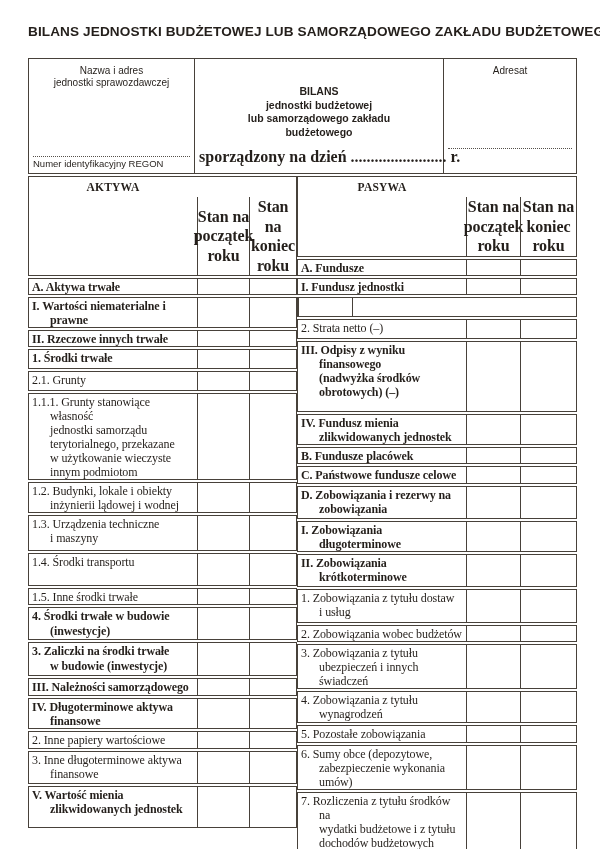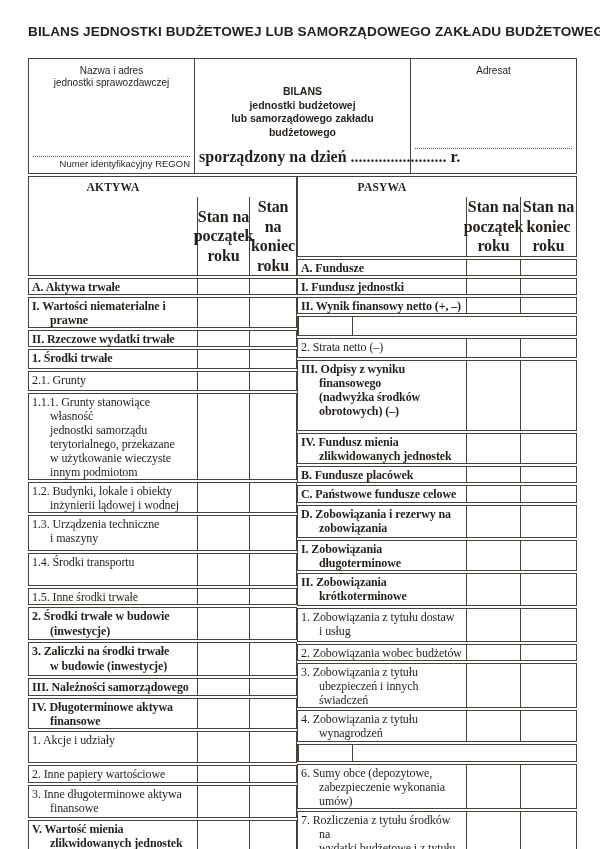--- a/index.html
+++ b/index.html
@@ -24,26 +24,26 @@
   .header-box{
     width:549px;height:116px;
     border:1px solid var(--bc);
     display:flex;
     font-family:"Liberation Sans", sans-serif;
     font-size:10px;line-height:1.2;
     margin-bottom:2px;
   }
   .hcell{display:flex;flex-direction:column;padding:4px;}
   .hcell.c-left{width:165px;gap:47px;}
-  .hcell.c-mid{width:217px;border-left:1px solid var(--bc);border-right:1px solid var(--bc);}
+  .hcell.c-mid{width:250px;border-left:1px solid var(--bc);border-right:1px solid var(--bc);}
   .hcell.c-right{flex:1;}
   .hlabel{text-align:center;white-space:pre-line;padding-top:2px;}
   .fill-bottom{margin-top:auto;}
   .dotted-line{border-bottom:1px dotted #55504a;height:10px;}
-  .sub{font-size:9.5px;text-align:right;padding-top:1px;}
+  .sub{font-size:9.5px;text-align:left;padding-top:1px;}
   .form-title{
     margin-top:22px;text-align:center;font-weight:bold;
     font-size:10.5px;line-height:1.3;white-space:pre-line;
   }
   .prepared{
     margin-top:auto;font-weight:bold;font-size:16px;
     padding-bottom:3px;white-space:nowrap;font-family:Liberation Serif, serif;
   }
   .addr-line{margin-top:62px;}
 
@@ -127,21 +127,21 @@
           <div class="desc">A. Aktywa trwałe</div>
           <div class="val v1"></div>
           <div class="val v2"></div>
         </div>
       <div class="row b" style="min-height:15px">
           <div class="desc">I. Wartości niematerialne i prawne</div>
           <div class="val v1"></div>
           <div class="val v2"></div>
         </div>
       <div class="row b" style="min-height:16px">
-          <div class="desc">II. Rzeczowe wydatki trwałe</div>
+          <div class="desc">II. Rzeczowe innych trwałe</div>
           <div class="val v1"></div>
           <div class="val v2"></div>
         </div>
       <div class="row b" style="min-height:20px">
           <div class="desc">1. Środki trwałe</div>
           <div class="val v1"></div>
           <div class="val v2"></div>
         </div>
       <div class="row" style="min-height:20px">
           <div class="desc">2.1. Grunty</div>
@@ -173,44 +173,39 @@
           <div class="desc">1.4. Środki transportu</div>
           <div class="val v1"></div>
           <div class="val v2"></div>
         </div>
       <div class="row" style="min-height:15px">
           <div class="desc">1.5. Inne środki trwałe</div>
           <div class="val v1"></div>
           <div class="val v2"></div>
         </div>
       <div class="row b" style="min-height:33px">
-          <div class="desc">2. Środki trwałe w budowie
+          <div class="desc">4. Środki trwałe w budowie
 (inwestycje)</div>
           <div class="val v1"></div>
           <div class="val v2"></div>
         </div>
       <div class="row b" style="min-height:34px">
           <div class="desc">3. Zaliczki na środki trwałe
 w budowie (inwestycje)</div>
           <div class="val v1"></div>
           <div class="val v2"></div>
         </div>
       <div class="row b" style="min-height:16px">
           <div class="desc">III. Należności samorządowego</div>
           <div class="val v1"></div>
           <div class="val v2"></div>
         </div>
       <div class="row b" style="min-height:31px">
           <div class="desc">IV. Długoterminowe aktywa
 finansowe</div>
-          <div class="val v1"></div>
-          <div class="val v2"></div>
-        </div>
-      <div class="row" style="min-height:32px">
-          <div class="desc">1. Akcje i udziały</div>
           <div class="val v1"></div>
           <div class="val v2"></div>
         </div>
       <div class="row" style="min-height:18px">
           <div class="desc">2. Inne papiery wartościowe</div>
           <div class="val v1"></div>
           <div class="val v2"></div>
         </div>
       <div class="row" style="min-height:33px">
           <div class="desc">3. Inne długoterminowe aktywa
@@ -240,25 +235,20 @@
       <div class="row b" style="min-height:15px">
           <div class="desc">A. Fundusze</div>
           <div class="val v1"></div>
           <div class="val v2"></div>
         </div>
       <div class="row b" style="min-height:15px">
           <div class="desc">I. Fundusz jednostki</div>
           <div class="val v1"></div>
           <div class="val v2"></div>
         </div>
-      <div class="row b" style="min-height:16px">
-          <div class="desc">II. Wynik finansowy netto (+, –)</div>
-          <div class="val v1"></div>
-          <div class="val v2"></div>
-        </div>
       <div class="row" style="min-height:20px">
           <div class="val v1"></div>
           <div class="val v2"></div>
         </div>
       <div class="row" style="min-height:20px">
           <div class="desc">2. Strata netto (–)</div>
           <div class="val v1"></div>
           <div class="val v2"></div>
         </div>
       <div class="row b" style="min-height:71px">
@@ -318,20 +308,21 @@
           <div class="val v1"></div>
           <div class="val v2"></div>
         </div>
       <div class="row" style="min-height:32px">
           <div class="desc">4. Zobowiązania z tytułu
 wynagrodzeń</div>
           <div class="val v1"></div>
           <div class="val v2"></div>
         </div>
       <div class="row" style="min-height:18px">
+          <div class="desc">5. Pozostałe zobowiązania</div>
           <div class="val v1"></div>
           <div class="val v2"></div>
         </div>
       <div class="row" style="min-height:33px">
           <div class="desc">6. Sumy obce (depozytowe,
 zabezpieczenie wykonania umów)</div>
           <div class="val v1"></div>
           <div class="val v2"></div>
         </div>
       <div class="row" style="min-height:42px">

